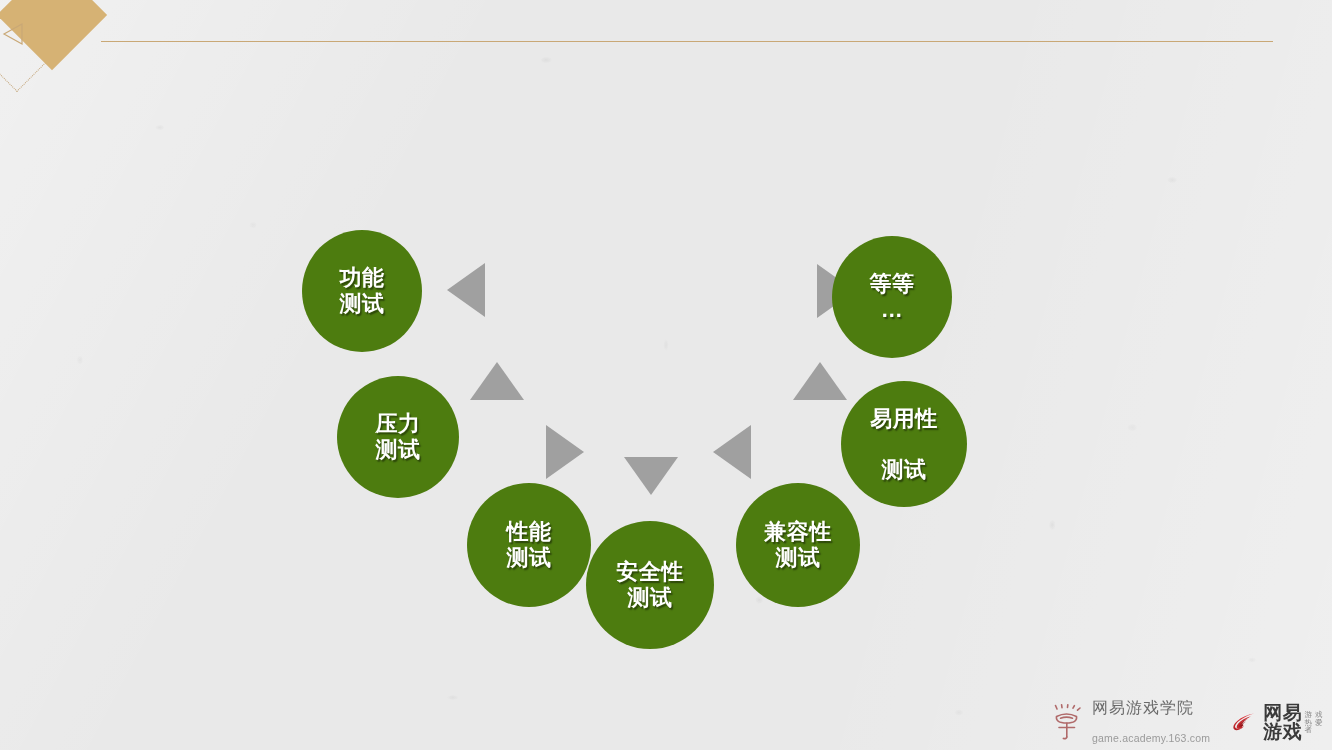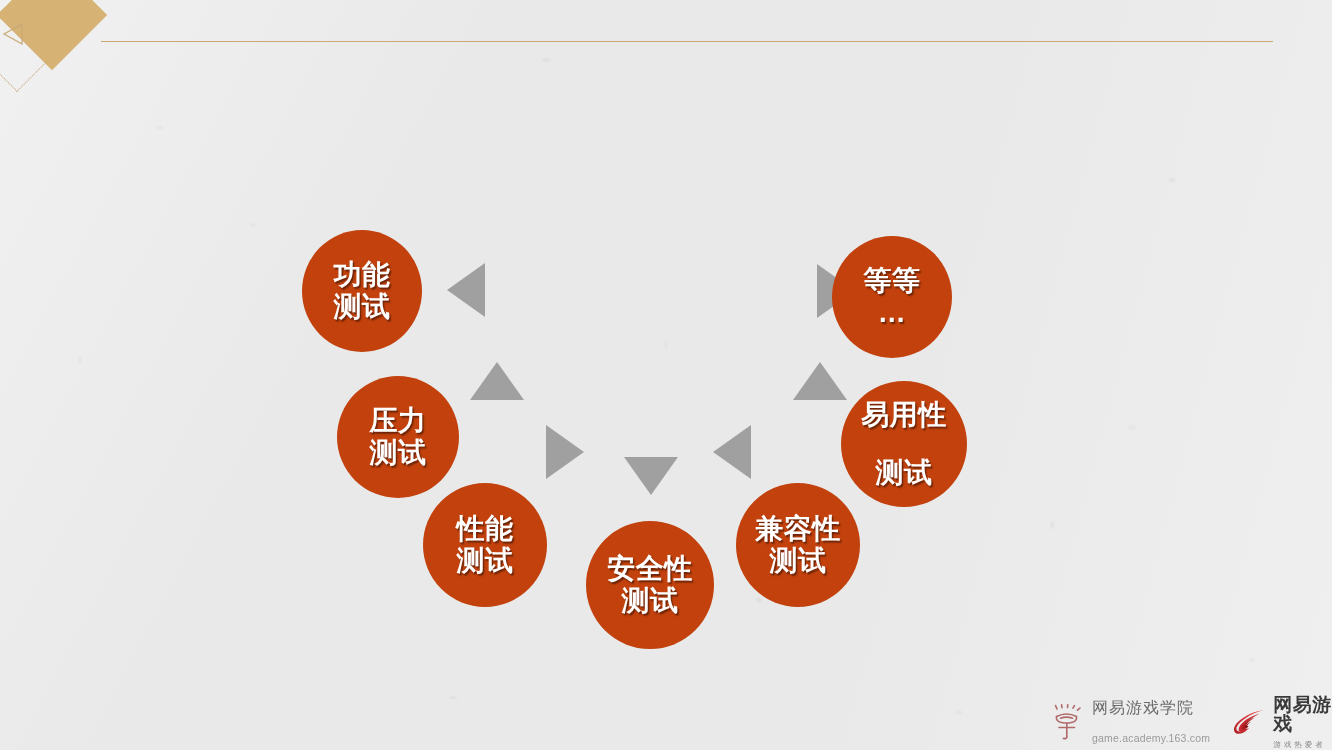--- a/index.html
+++ b/index.html
@@ -68,42 +68,42 @@
     letter-spacing:.5px;
   }
   .node .ln{display:block;white-space:nowrap;}
   .center-node{
     background:#9c8759;
     width:287px;height:287px;left:507px;top:147px;
     font-size:37px;
     text-shadow:2px 2px 2px rgba(0,0,0,.28);
   }
   .leaf-node{
-    background:#c2410c;
-    font-size:28px;
+    background:#4d7c0f;
+    font-size:22px;
     text-shadow:1.5px 1.5px 1.5px rgba(0,0,0,.45);
   }
   .leaf-node .ln{margin:1px 0;}
 
   
   .arrow{position:absolute;width:0;height:0;}
   .arrow.left  {border-top:27px solid transparent;border-bottom:27px solid transparent;border-right:38px solid #a0a0a0;}
   .arrow.right {border-top:27px solid transparent;border-bottom:27px solid transparent;border-left:38px solid #a0a0a0;}
   .arrow.up    {border-left:27px solid transparent;border-right:27px solid transparent;border-bottom:38px solid #a0a0a0;}
   .arrow.down  {border-left:27px solid transparent;border-right:27px solid transparent;border-top:38px solid #a0a0a0;}
 
   
   .logos{position:absolute;left:1050px;top:698px;height:48px;display:flex;align-items:center;gap:22px;}
   .logo{display:flex;align-items:center;gap:8px;}
   .logo-academy .mark{width:34px;height:36px;}
   .logo-academy .txt{display:flex;flex-direction:column;line-height:1.05;}
   .logo-academy .cn{font-size:16px;color:#6b6b6b;letter-spacing:1px;font-weight:400;}
   .logo-academy .url{font-size:10.5px;color:#9a9a9a;letter-spacing:.2px;margin-top:17px;}
   .logo-games .mark{width:44px;height:34px;}
-  .logo-games .txt{display:flex;flex-direction:column;line-height:1;}
+  .logo-games .txt{display:flex;flex-direction:row;line-height:1;}
   .logo-games .cn{font-size:19px;color:#3a3a3a;font-weight:700;letter-spacing:.5px;}
   .logo-games .slogan{font-size:7.5px;color:#8a8a8a;letter-spacing:3px;margin-top:8px;}
 </style>
 </head>
 <body>
 
 <div id="slide">
 
   <div class="texture"></div>
   <div class="texture2"></div>
@@ -138,21 +138,21 @@
   <div class="node leaf-node" style="left:337px;top:376px;width:122px;height:122px;">
     <span class="ln">压力</span>
     <span class="ln">测试</span>
   </div>
 
   <div class="node leaf-node" style="left:841px;top:381px;width:126px;height:126px;gap:25px;">
     <span class="ln">易用性</span>
     <span class="ln">测试</span>
   </div>
 
-  <div class="node leaf-node" style="left:423px;top:483px;width:124px;height:124px;">
+  <div class="node leaf-node" style="left:467px;top:483px;width:124px;height:124px;">
     <span class="ln">性能</span>
     <span class="ln">测试</span>
   </div>
 
   <div class="node leaf-node" style="left:586px;top:521px;width:128px;height:128px;">
     <span class="ln">安全性</span>
     <span class="ln">测试</span>
   </div>
 
   <div class="node leaf-node" style="left:736px;top:483px;width:124px;height:124px;">

